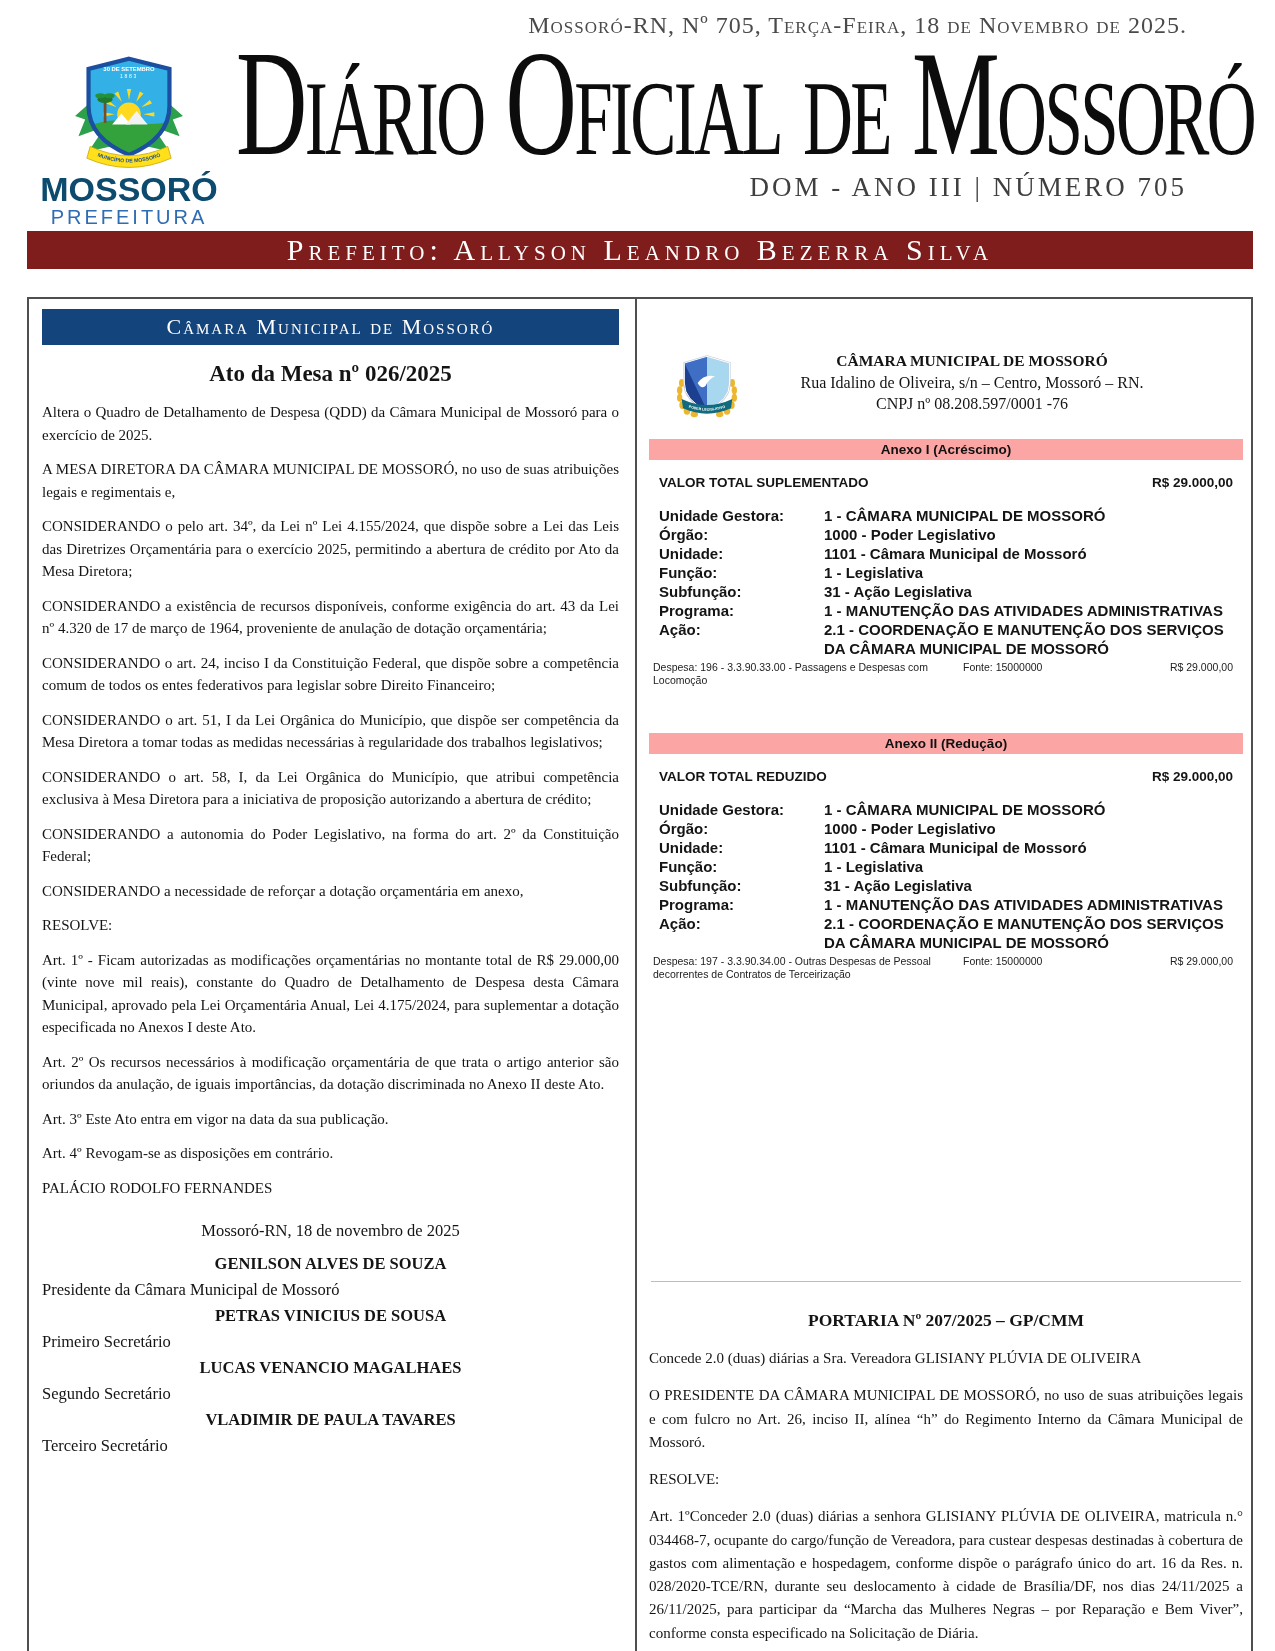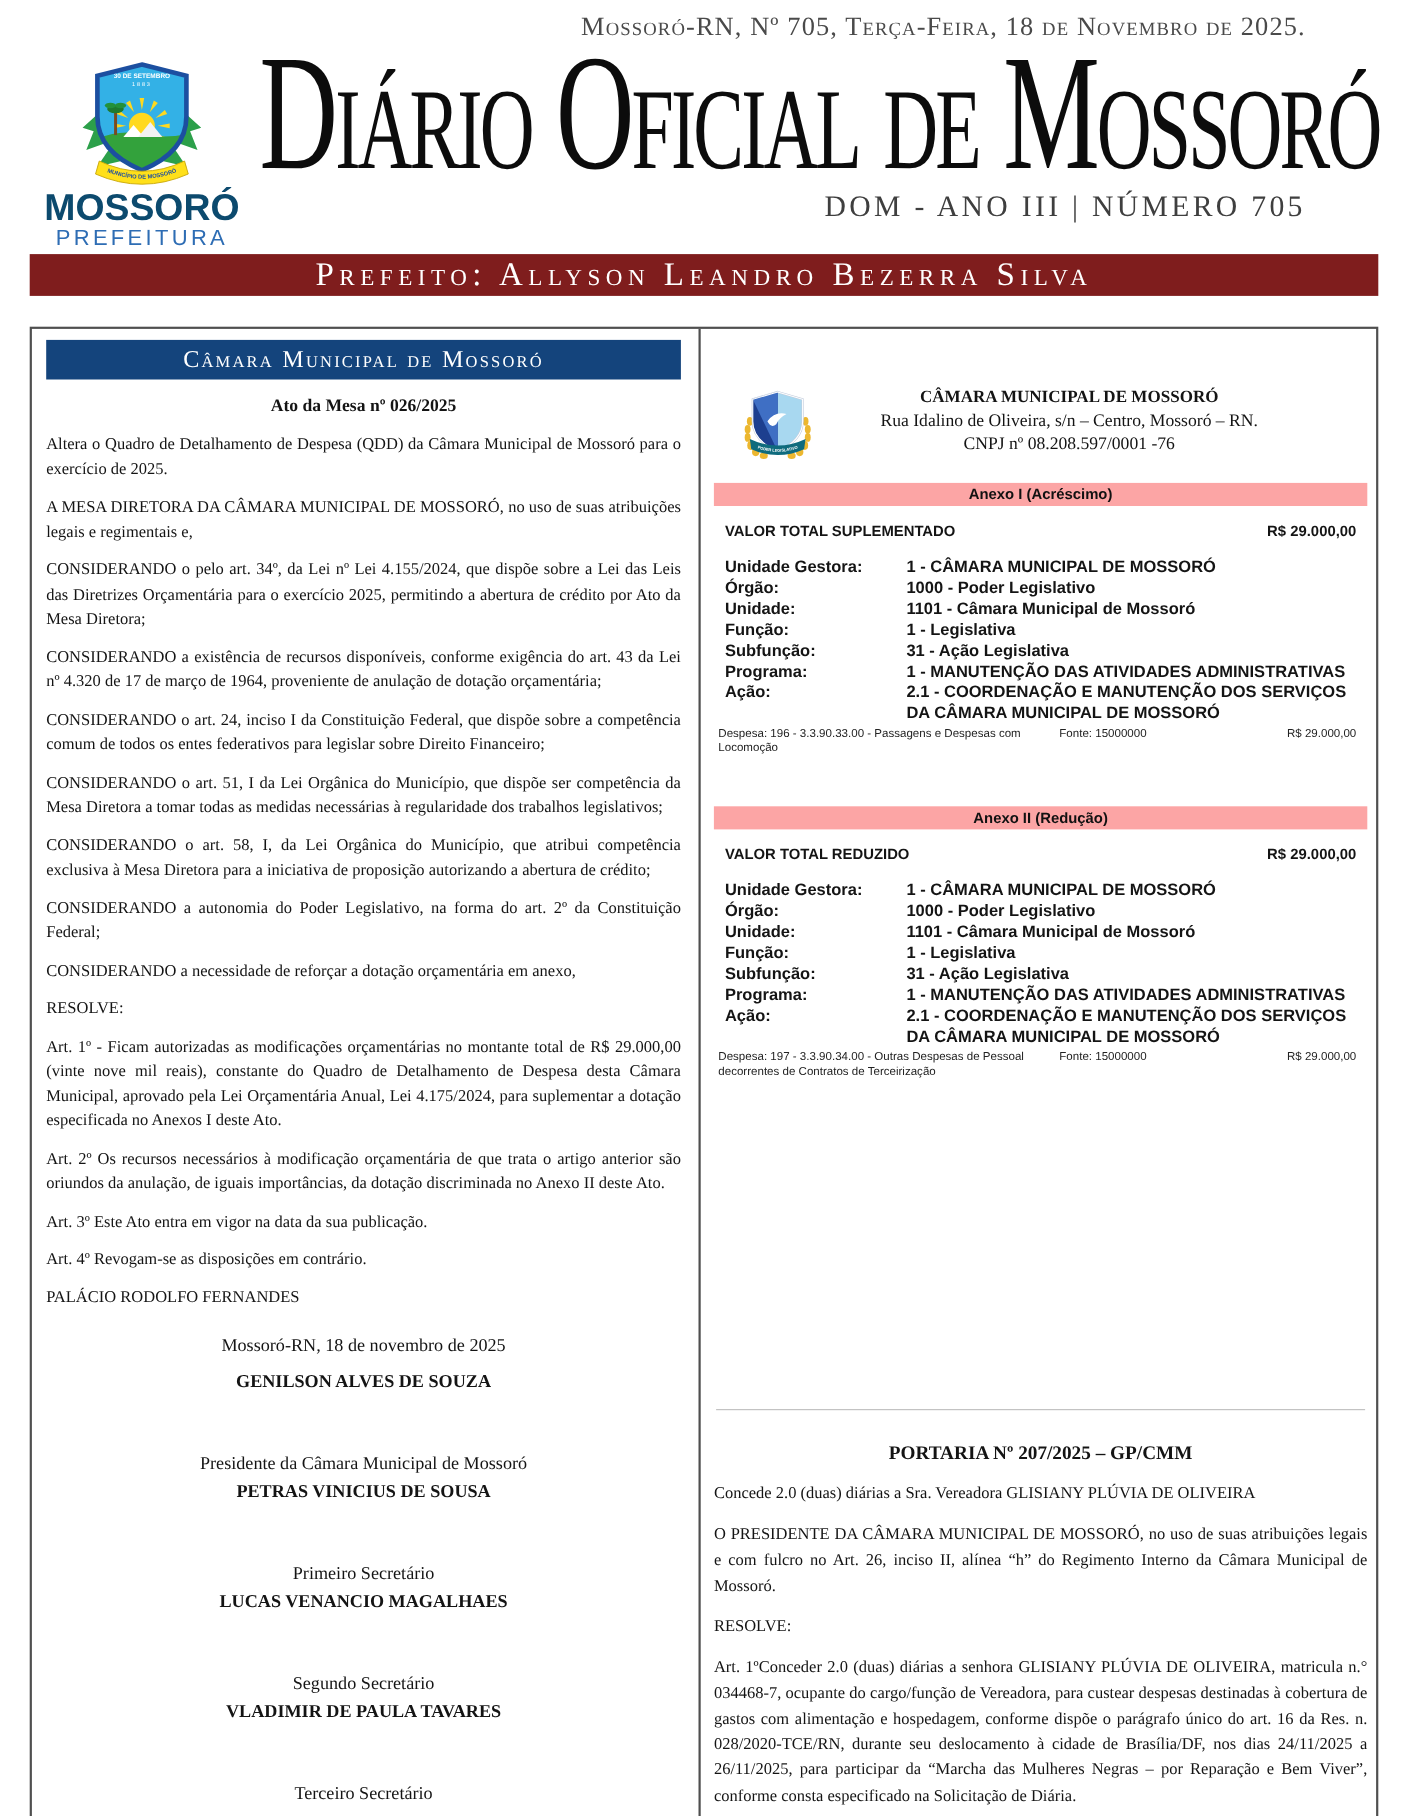--- a/index.html
+++ b/index.html
@@ -47,27 +47,27 @@
   .col-left{
     width:608px;border-right:2px solid #4f4f4f;box-sizing:border-box;
     padding:10px 16px 0 13px;
   }
   .col-right{flex:1;box-sizing:border-box;padding:0 8px 0 12px;}
   
   .section-bar{
     background:#14447c;color:#fff;text-align:center;height:36px;line-height:36px;
     font-variant:small-caps;font-size:22px;letter-spacing:2px;margin-bottom:14px;
   }
-  .doc-title{font-weight:bold;font-size:16px;text-align:center;margin:16px 0 14px 0;}
+  .doc-title{font-weight:bold;font-size:23px;text-align:center;margin:16px 0 14px 0;}
   .body-p{
     font-size:15px;line-height:1.5;text-align:justify;margin:0 0 12px 0;
   }
   .sig-date{text-align:center;font-size:16.5px;margin:22px 0 10px 0;}
   .sig-name{text-align:center;font-weight:bold;font-size:16.5px;line-height:26px;}
-  .sig-role{text-align:center;font-size:16.5px;line-height:26px;margin-top:48px;}
+  .sig-role{font-size:16.5px;line-height:26px;}
   
   .letterhead{
     margin-top:46px;display:flex;align-items:center;padding:0 46px 0 18px;
   }
   .lh-text{flex:1;text-align:center;}
   .lh-org{font-weight:bold;font-size:15.5px;line-height:1.35;}
   .lh-addr,.lh-cnpj{font-size:16px;line-height:1.35;}
   .anexo{margin-top:18px;font-family:"Liberation Sans", sans-serif;}
   .anexo + .anexo{margin-top:46px;}
   .anexo-bar{

